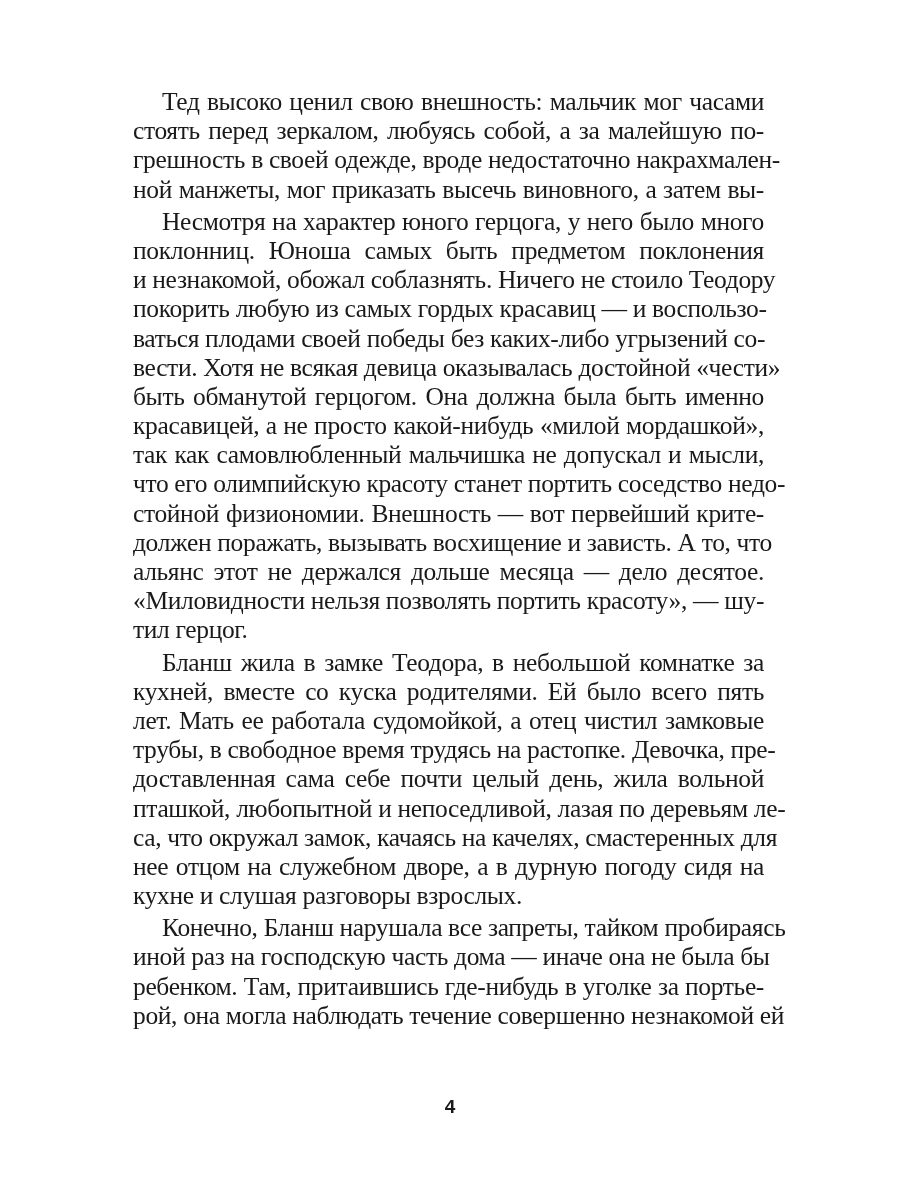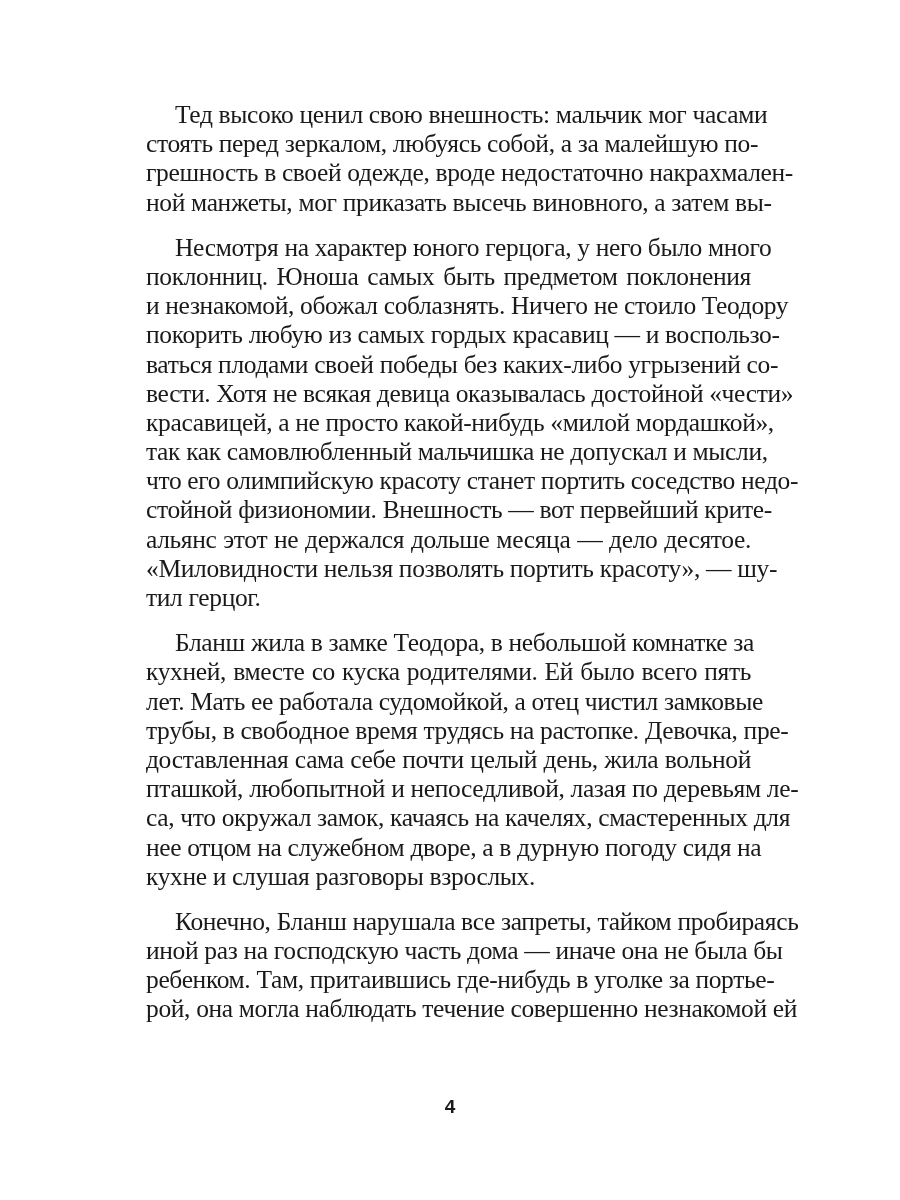--- a/index.html
+++ b/index.html
@@ -31,21 +31,21 @@
       letter-spacing: -0.35px;
       word-spacing: 0px;
     }
     .line.last {
       text-align-last: left;
     }
     .line.indent {
       padding-left: 29px;
     }
     .para {
-      margin: 16px;
+      margin: 3px;
     }
     .page-number {
       position: absolute;
       left: 0;
       width: 900px;
       top: 1096px;
       text-align: center;
       font-family: "Liberation Sans", sans-serif;
       font-weight: bold;
       font-size: 19px;
@@ -62,24 +62,26 @@
       <div class="line">грешность в своей одежде, вроде недостаточно накрахмален-</div>
       <div class="line">ной манжеты, мог приказать высечь виновного, а затем вы-</div>
     </div>
     <div class="para">
       <div class="line indent">Несмотря на характер юного герцога, у него было много</div>
       <div class="line">поклонниц. Юноша самых быть предметом поклонения</div>
       <div class="line">и незнакомой, обожал соблазнять. Ничего не стоило Теодору</div>
       <div class="line">покорить любую из самых гордых красавиц — и воспользо-</div>
       <div class="line">ваться плодами своей победы без каких-либо угрызений со-</div>
       <div class="line">вести. Хотя не всякая девица оказывалась достойной «чести»</div>
+      <div class="line">быть обманутой герцогом. Она должна была быть именно</div>
       <div class="line">красавицей, а не просто какой-нибудь «милой мордашкой»,</div>
       <div class="line">так как самовлюбленный мальчишка не допускал и мысли,</div>
       <div class="line">что его олимпийскую красоту станет портить соседство недо-</div>
       <div class="line">стойной физиономии. Внешность — вот первейший крите-</div>
+      <div class="line">должен поражать, вызывать восхищение и зависть. А то, что</div>
       <div class="line">альянс этот не держался дольше месяца — дело десятое.</div>
       <div class="line">«Миловидности нельзя позволять портить красоту», — шу-</div>
       <div class="line last">тил герцог.</div>
     </div>
     <div class="para">
       <div class="line indent">Бланш жила в замке Теодора, в небольшой комнатке за</div>
       <div class="line">кухней, вместе со куска родителями. Ей было всего пять</div>
       <div class="line">лет. Мать ее работала судомойкой, а отец чистил замковые</div>
       <div class="line">трубы, в свободное время трудясь на растопке. Девочка, пре-</div>
       <div class="line">доставленная сама себе почти целый день, жила вольной</div>

